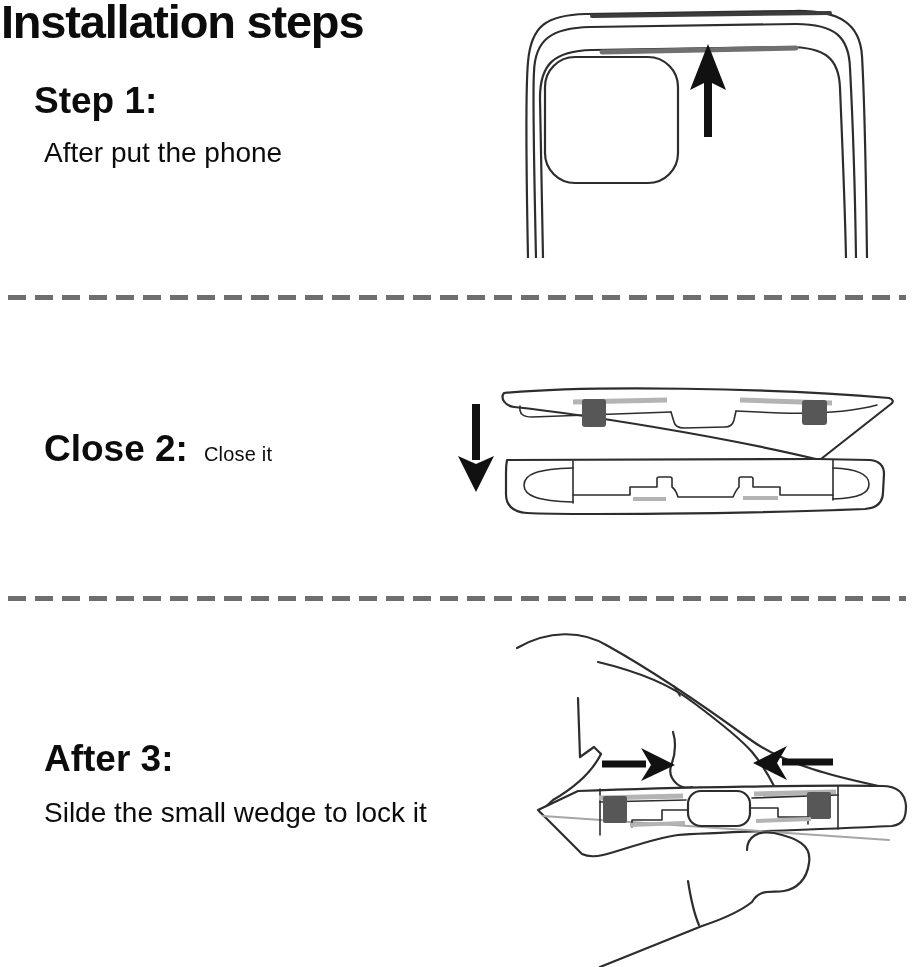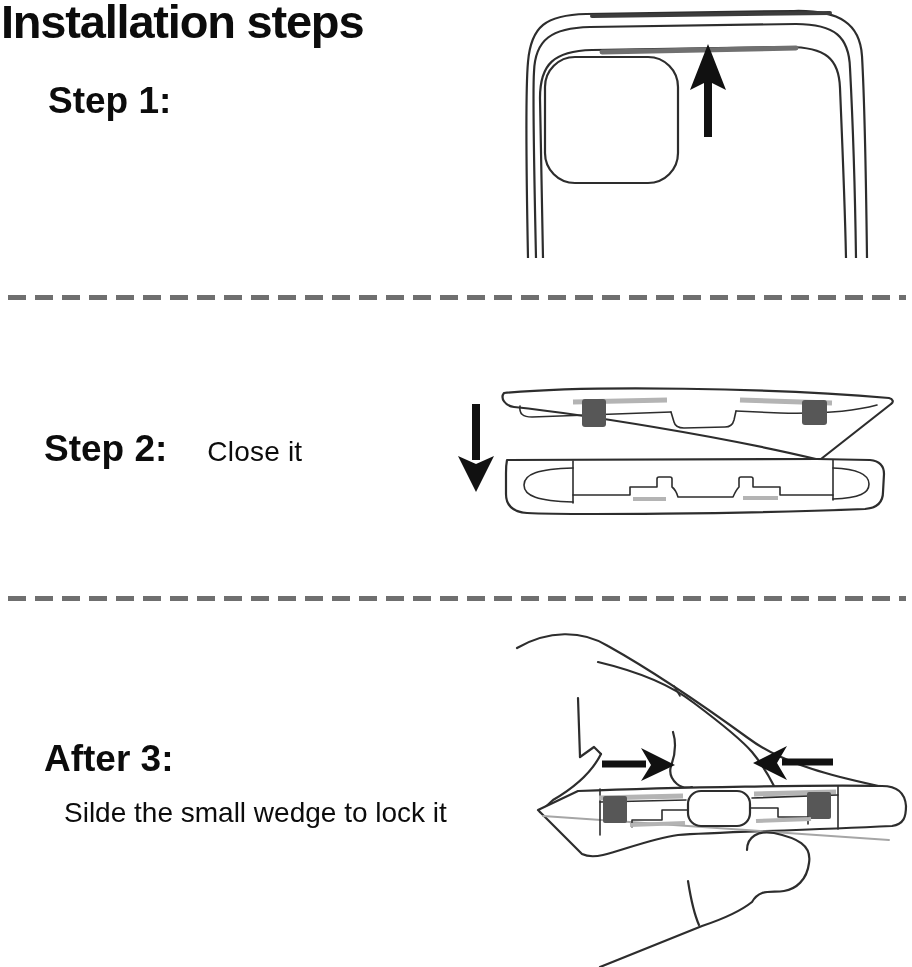--- a/index.html
+++ b/index.html
@@ -15,21 +15,21 @@
   .title{
     position:absolute;left:1px;top:-5px;
     font-size:47px;font-weight:bold;letter-spacing:-1.2px;line-height:1.15;
     white-space:nowrap;
   }
   .step-head{
     position:absolute;font-size:37px;font-weight:bold;line-height:1;
     white-space:nowrap;
   }
   .step-note{
-    font-size:28px;font-weight:400;margin-left:40px;letter-spacing:0.2px;
+    font-size:20px;font-weight:400;margin-left:16px;letter-spacing:0.2px;
   }
   .step-body{
     position:absolute;font-size:28px;line-height:37px;font-weight:400;
     white-space:nowrap;
   }
   .divider{
     position:absolute;left:8px;width:898px;height:5px;
     background:repeating-linear-gradient(90deg,var(--dash) 0 18px,transparent 18px 27px);
   }
   .fig{position:absolute;}
@@ -39,43 +39,44 @@
   .clipfill{fill:var(--clip);stroke:none;}
   .stripe{fill:none;stroke:var(--stripe);stroke-linecap:butt;}
   .blk{fill:var(--arrow);stroke:none;}
   .faint{fill:none;stroke:var(--faint);stroke-width:2;stroke-linecap:round;}
 </style>
 </head>
 <body>
 
 <div class="title">Installation steps</div>
 
-<div class="step-head" style="left:48px;top:82px;">Step 1:</div>
+<div class="step-head" style="left:34px;top:82px;">Step 1:</div>
 <div class="step-body" style="left:44px;top:134px;">
+  <div>After put the phone</div>
 </div>
 
 <svg class="fig" style="left:500px;top:6px;" width="380" height="252" viewBox="0 0 380 252">
   <g>
     <path class="ln" d="M 28,252 C 26,150 26,78 28,56 C 31,20 46,9 86,8 L 294,5 C 340,4 360,18 362,50 C 364,85 366,170 367,252"></path>
     <path class="ln" d="M 36,252 C 34,160 33,80 34,66 C 35,33 52,22 90,21 L 296,18 C 335,18 349,31 350,62 C 352,100 355,180 356,252"></path>
     <path class="ln" d="M 43,252 C 41,170 40,105 40,92 C 40,58 54,45 92,44 L 288,41 C 326,41 339,53 340,82 C 342,130 345,200 346,252"></path>
     <path d="M 92,10 L 330,7" stroke="#3c3c3c" stroke-width="4" stroke-linecap="round" fill="none"></path>
     <path d="M 102,46 L 296,42" stroke="#707070" stroke-width="5" stroke-linecap="round" fill="none"></path>
   </g>
   <rect class="fw" x="45" y="51" width="133" height="126" rx="30"></rect>
   <g>
     <rect class="blk" x="204" y="72" width="8" height="59"></rect>
     <polygon class="blk" points="208,38 190,84 208,75 226,84"></polygon>
   </g>
 </svg>
 
 <div class="divider" style="top:295px;"></div>
 
 <div class="step-head" style="left:44px;top:430px;">
-  <span>Step 2:</span><span class="step-note">Close it</span>
+  <span>Close 2:</span><span class="step-note">Close it</span>
 </div>
 
 <svg class="fig" style="left:440px;top:372px;" width="472" height="158" viewBox="0 0 472 158">
   <g>
     <rect class="blk" x="32" y="32" width="8" height="56"></rect>
     <polygon class="blk" points="36,120 18,84 36,92 54,84"></polygon>
   </g>
   <g>
     <path class="fw" d="M 64,21 C 150,13 330,16 449,26 C 453,27 454,30 451,32 L 381,87 L 376,87 C 280,64 140,42 74,35 C 65,34 60,26 64,21 Z"></path>
     <path class="stripe" stroke-width="5" d="M 133,30 L 227,28"></path>
@@ -94,21 +95,21 @@
     <path class="thin" d="M 393,96 C 420,97 429,103 429,112 C 429,121 420,126 393,127"></path>
     <path class="thin" d="M 133,123 L 190,123 L 190,115 L 217,115 L 217,107 Q 217,105 219,105 L 230,105 Q 232,105 232,107 L 232,115 Q 236,118 238,125 L 293,125 Q 296,118 299,115 L 299,107 Q 299,105 301,105 L 311,105 Q 313,105 313,107 L 313,115 L 340,115 L 340,123 L 393,123"></path>
     <path class="stripe" stroke-width="4" d="M 193,127 L 226,127"></path>
     <path class="stripe" stroke-width="4" d="M 303,126 L 338,126"></path>
   </g>
 </svg>
 
 <div class="divider" style="top:596px;"></div>
 
 <div class="step-head" style="left:44px;top:740px;">After 3:</div>
-<div class="step-body" style="left:44px;top:794px;margin-left:20px;">Silde the small wedge to lock it</div>
+<div class="step-body" style="left:44px;top:794px;">Silde the small wedge to lock it</div>
 
 <svg class="fig" style="left:490px;top:628px;" width="422" height="339" viewBox="0 0 422 339">
   <g>
     <path class="ln" d="M 27,20 C 58,2 92,2 118,18 C 168,46 214,78 258,110 C 298,140 362,152 393,159"></path>
     <path class="ln" d="M 108,34 C 150,44 181,57 204,75 C 228,93 250,110 262,124 C 271,135 279,148 284,158"></path>
     <path class="thin" d="M 184,58 L 190,68"></path>
     <path class="ln" d="M 183,104 C 187,117 184,130 181,138 C 179,145 181,151 187,156 C 192,160 198,160 202,159"></path>
     <path class="ln" d="M 88,70 L 90,129"></path>
     <path class="ln" d="M 90,129 L 104,119 L 111,126"></path>
     <path class="ln" d="M 111,126 C 101,146 82,161 63,172 L 50,184"></path>

